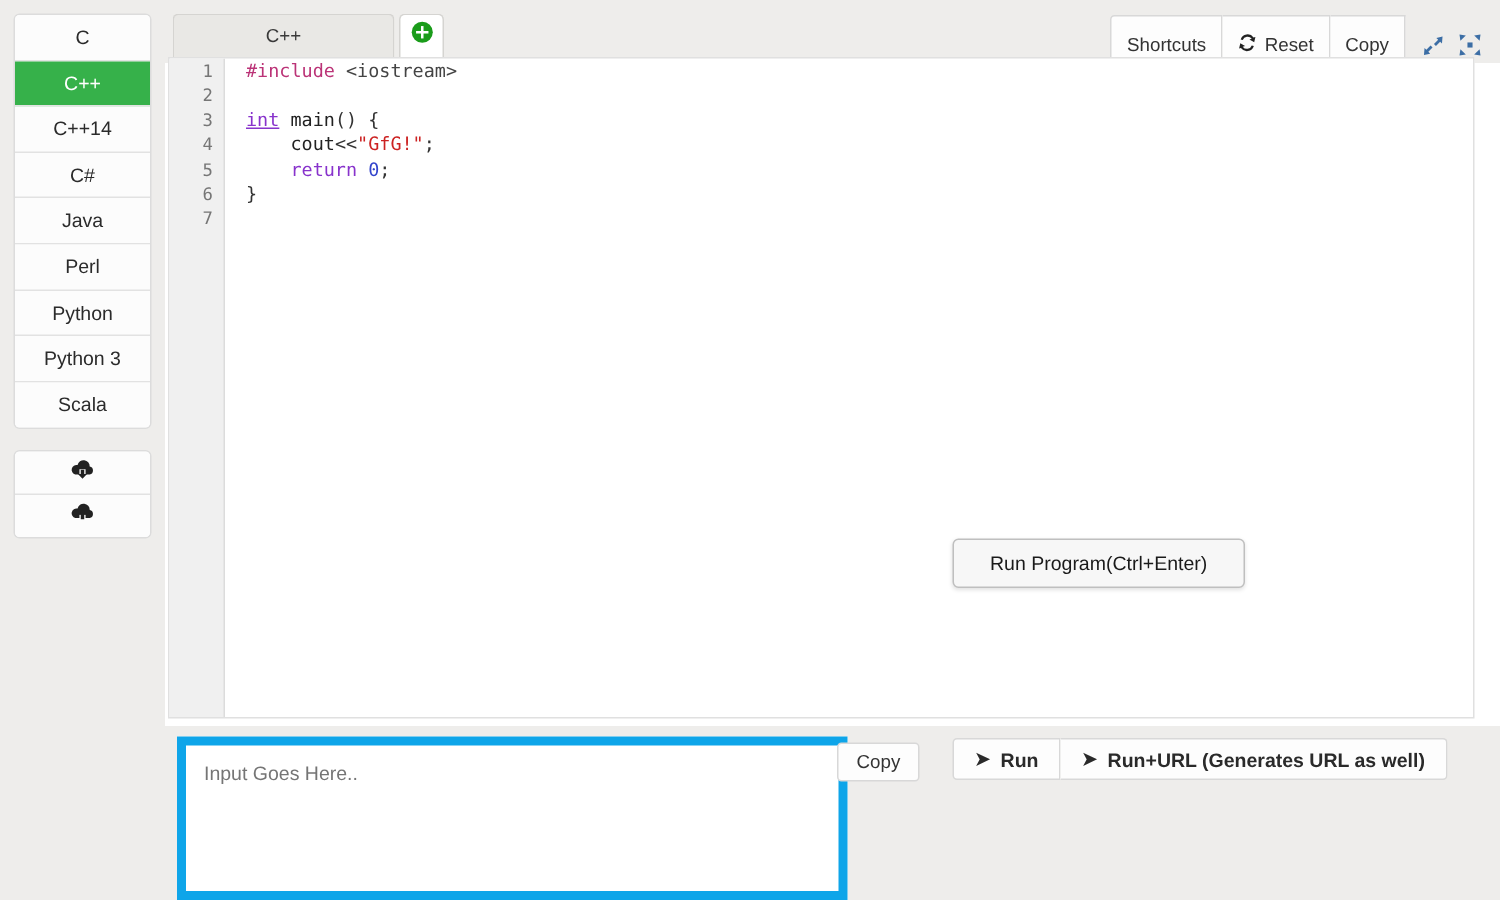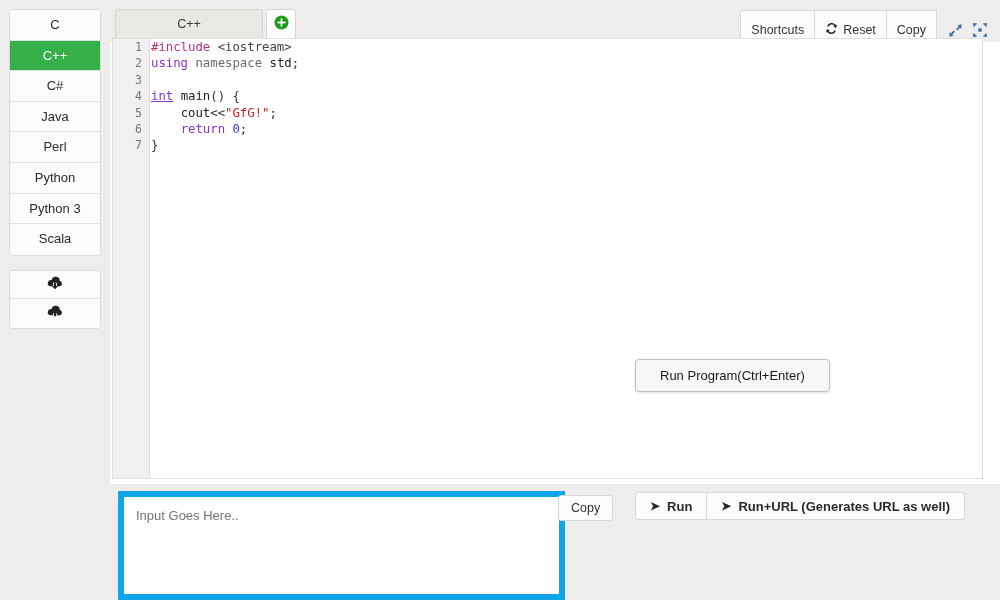--- a/index.html
+++ b/index.html
@@ -159,21 +159,21 @@
     padding-right: 7px;
     font-family: "DejaVu Sans Mono", monospace;
     font-size: 11.5px;
     color: #767676;
     position: relative;
   }
   .code-area {
     position: absolute;
     left: 38px; top: 0;
     right: 0; bottom: 0;
-    padding-left: 0;
+    padding-left: 13px;
     font-family: "DejaVu Sans Mono", monospace;
     font-size: 12.3px;
   }
   .code-line {
     height: 16.4px;
     line-height: 16.4px;
     white-space: pre;
   }
   .tok-pre   { color: #bb3377; }
   .tok-inc   { color: #444444; }
@@ -261,20 +261,21 @@
 </style>
 </head>
 <body>
 
 <div id="app">
 
   <div class="sidebar">
     <div class="lang-list" id="lang-list">
         <div class="lang-item"><span>C</span></div>
         <div class="lang-item active"><span>C++</span></div>
+        <div class="lang-item"><span>C++14</span></div>
         <div class="lang-item"><span>C#</span></div>
         <div class="lang-item"><span>Java</span></div>
         <div class="lang-item"><span>Perl</span></div>
         <div class="lang-item"><span>Python</span></div>
         <div class="lang-item"><span>Python 3</span></div>
         <div class="lang-item"><span>Scala</span></div>
       </div>
     <div class="cloud-group">
       <div class="cloud-btn">
         <span>
@@ -352,21 +353,20 @@
         <div class="gutter-num">1</div>
         <div class="gutter-num">2</div>
         <div class="gutter-num">3</div>
         <div class="gutter-num">4</div>
         <div class="gutter-num">5</div>
         <div class="gutter-num">6</div>
         <div class="gutter-num">7</div>
       </div>
     <div class="code-area" id="code-area">
         <div class="code-line"><span class="tok-pre">#include</span><span class="tok-plain"> </span><span class="tok-inc">&lt;iostream&gt;</span></div>
-        <div class="code-line"><span class="tok-kw">using</span><span class="tok-plain"> </span><span class="tok-gray">namespace</span><span class="tok-plain"> </span><span class="tok-plain">std</span><span class="tok-op">;</span></div>
         <div class="code-line"><span class="tok-plain"></span></div>
         <div class="code-line"><span class="tok-type">int</span><span class="tok-plain"> </span><span class="tok-plain">main</span><span class="tok-op">() {</span></div>
         <div class="code-line"><span class="tok-plain">    </span><span class="tok-plain">cout</span><span class="tok-op">&lt;&lt;</span><span class="tok-str">"GfG!"</span><span class="tok-op">;</span></div>
         <div class="code-line"><span class="tok-plain">    </span><span class="tok-kw">return</span><span class="tok-plain"> </span><span class="tok-num">0</span><span class="tok-op">;</span></div>
         <div class="code-line"><span class="tok-op">}</span></div>
       </div>
   </div>
 
   <div class="tooltip">
     <span>Run Program(Ctrl+Enter)</span>

